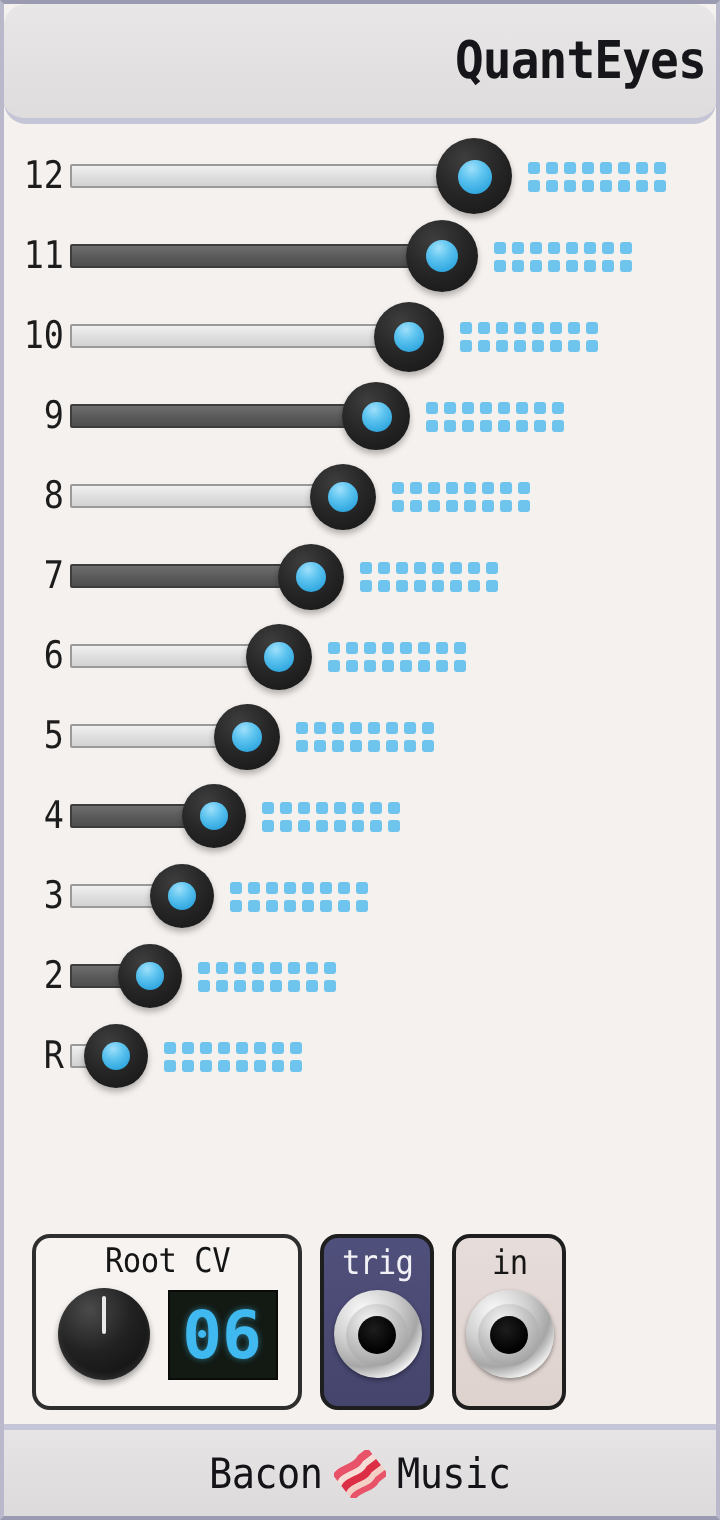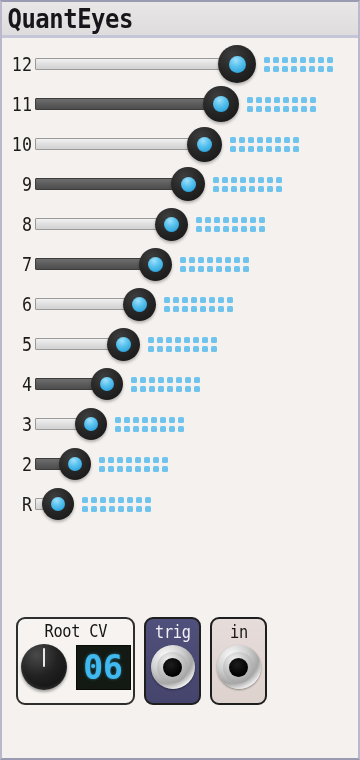--- a/index.html
+++ b/index.html
@@ -15,25 +15,26 @@
     box-sizing:border-box;
     background:#f5f1ee;
     border-left:2px solid #b9b9cb;
     border-right:2px solid #b9b9cb;
     border-top:2px solid #9a9ab0;
     border-bottom:2px solid #9a9ab0;
   }
 
   
   .header{
-    height:36px;
+    height:60px;
     background:linear-gradient(180deg,#e8e6e6 0%,#dedcdc 100%);
     border-bottom:3px solid #c5c5d8;
-    display:flex;align-items:center;justify-content:flex-start;
-    box-sizing:border-box;
+    display:flex;align-items:center;justify-content:flex-end;
+    box-sizing:border-box;
+    border-radius:11px;
   }
   .header-title{
     font-family:"DejaVu Sans Mono","Liberation Mono",monospace;
     font-size:26px;font-weight:600;color:#16161a;
     letter-spacing:-0.5px;
     transform:scaleX(0.92);
   }
 
   
   .sliders{
@@ -97,21 +98,21 @@
   .bottom{
     position:absolute;
     left:0;right:0;bottom:48px;
     height:98px;
     display:flex;align-items:center;
     padding:0 14px;
     box-sizing:border-box;
     gap:9px;
   }
   .rootcv{
-    width:119px;height:88px;
+    width:135px;height:88px;
     background:#f6f3f0;
     border:2px solid #2e2e2e;
     border-radius:9px;
     box-sizing:border-box;
     display:flex;flex-direction:column;align-items:center;
     padding-top:2px;
   }
   .rootcv-label{
     font-size:17px;color:#151515;font-weight:500;
     transform:scaleX(0.9);
@@ -539,14 +540,27 @@
     <div class="jack-panel light">
       <div class="jack-label">in</div>
       <div class="jack">
           <div class="jack-hole"></div>
         </div>
     </div>
 
 
   </div>
 
+  <div class="footer">
+    <div class="footer-word">Bacon</div>
+    <svg class="bacon" viewBox="0 0 26 24">
+      <g transform="rotate(-38 13 12)">
+        <path d="M2 4 C7 1.5,13 6.5,18 4 L24 4 L24 8 L18 8 C13 10.5,7 5.5,2 8 Z" fill="#e8536a"></path>
+        <path d="M2 8 C7 5.5,13 10.5,18 8 L24 8 L24 11 L18 11 C13 13.5,7 8.5,2 11 Z" fill="#f6ded6"></path>
+        <path d="M2 11 C7 8.5,13 13.5,18 11 L24 11 L24 15 L18 15 C13 17.5,7 12.5,2 15 Z" fill="#dc2f45"></path>
+        <path d="M2 15 C7 12.5,13 17.5,18 15 L24 15 L24 18 L18 18 C13 20.5,7 15.5,2 18 Z" fill="#f3cfc6"></path>
+        <path d="M2 18 C7 15.5,13 20.5,18 18 L24 18 L24 21 L18 21 C13 23.5,7 18.5,2 21 Z" fill="#e8536a"></path>
+      </g>
+    </svg>
+    <div class="footer-word">Music</div>
+  </div>
 
 </div>
 
 </body></html>

